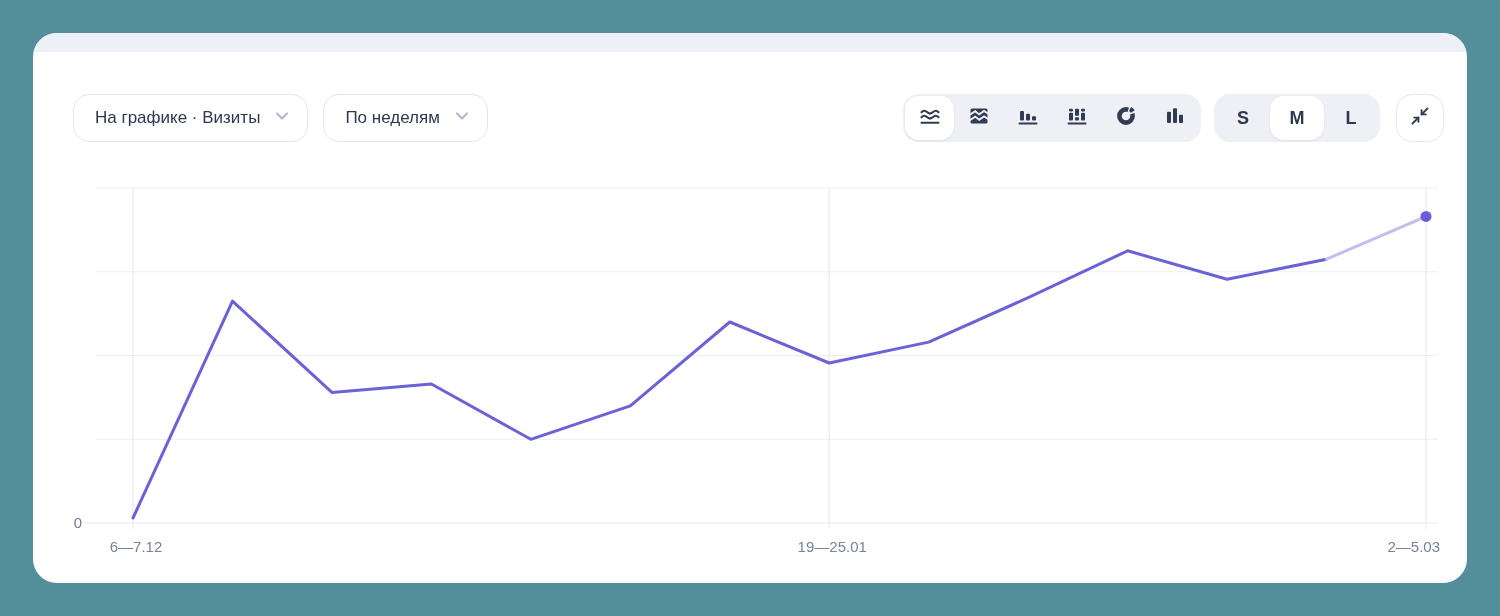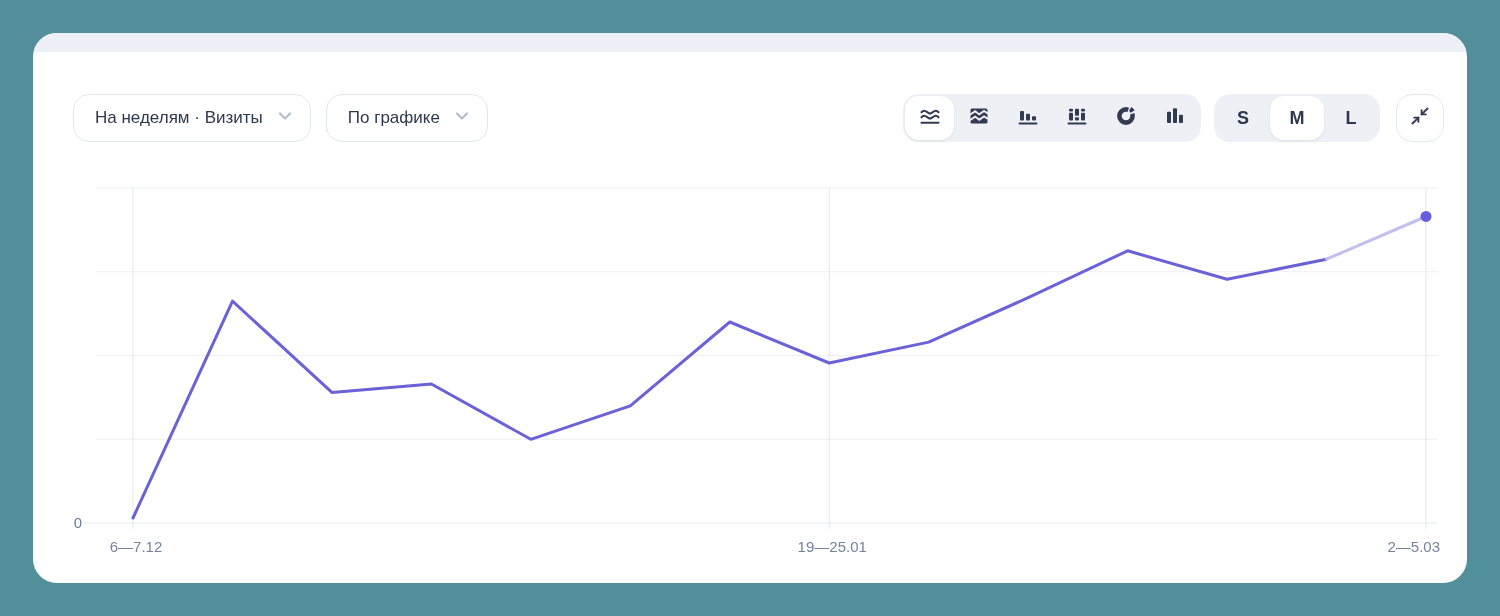--- a/index.html
+++ b/index.html
@@ -71,29 +71,29 @@
         <text x="1407" y="519" text-anchor="end" fill="#76829b" font-size="15">2—5.03</text>
         <text x="49" y="495" text-anchor="end" fill="#6e7a90" font-size="15">0</text>
         <polyline points="100.0,485.0 199.5,268.1 298.9,359.4 398.4,351.0 497.8,406.3 597.3,372.8 696.8,289.0 796.2,330.0 895.7,309.1 995.2,264.7 1094.6,217.8 1194.1,246.3 1293.5,226.2" fill="none" stroke="#6a62d6" stroke-width="3" stroke-linejoin="round" stroke-linecap="round"></polyline>
         <polyline points="1293.5,226.2 1393.0,183.5" fill="none" stroke="#c4c0ee" stroke-width="3" stroke-linejoin="round" stroke-linecap="round"></polyline>
         <circle cx="1393" cy="183.47499999999997" r="5.5" fill="#695cdf"></circle>
       </svg>
   </div>
 
   <div class="controls-left">
     <div class="pill-btn">
-      <span>На неделям · Визиты</span>
+      <span>На графике · Визиты</span>
       <span>
         <svg width="18" height="18" viewBox="0 0 18 18">
             <path d="M4 6.5 L9 11.5 L14 6.5" fill="none" stroke="#b2bccd" stroke-width="2.2" stroke-linecap="round" stroke-linejoin="round"></path>
           </svg>
       </span>
     </div>
     <div class="pill-btn">
-      <span>По графике</span>
+      <span>По неделям</span>
       <span>
         <svg width="18" height="18" viewBox="0 0 18 18">
             <path d="M4 6.5 L9 11.5 L14 6.5" fill="none" stroke="#b2bccd" stroke-width="2.2" stroke-linecap="round" stroke-linejoin="round"></path>
           </svg>
       </span>
     </div>
   </div>
 
   <div class="controls-right">
 

